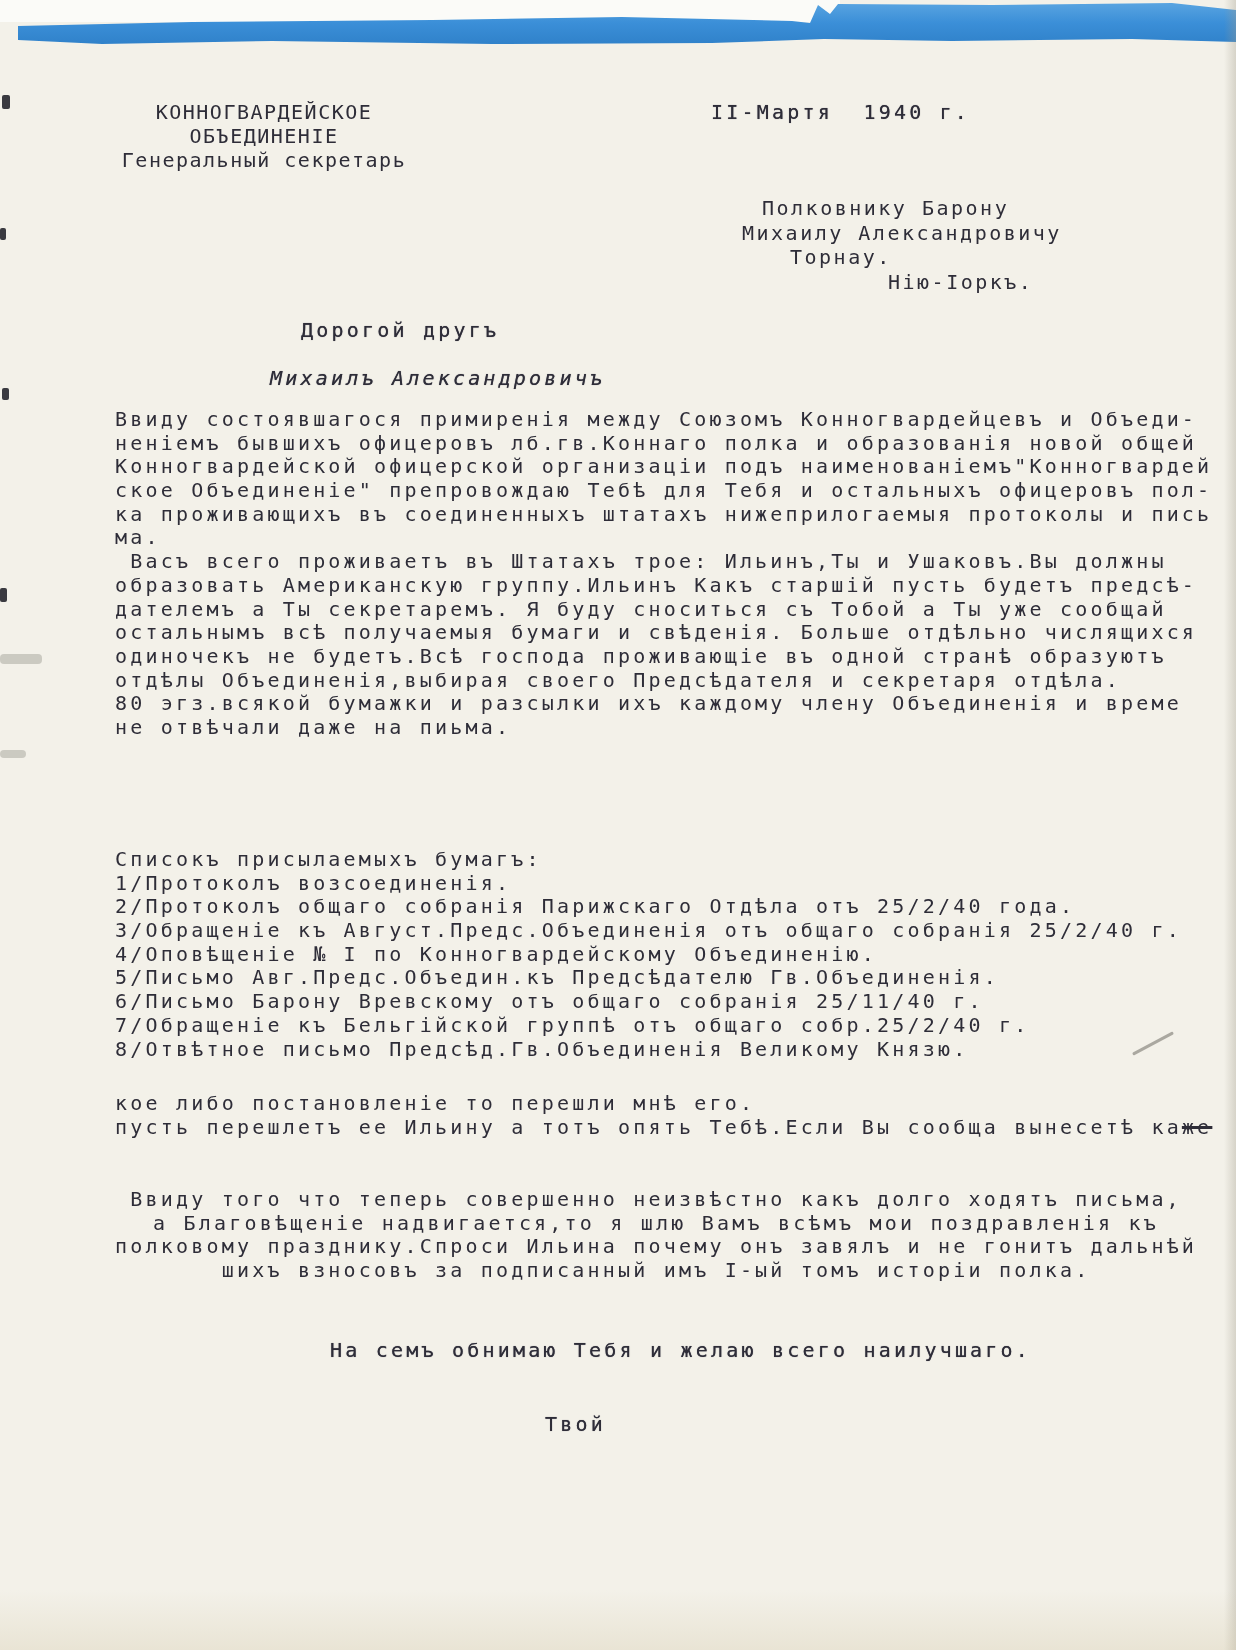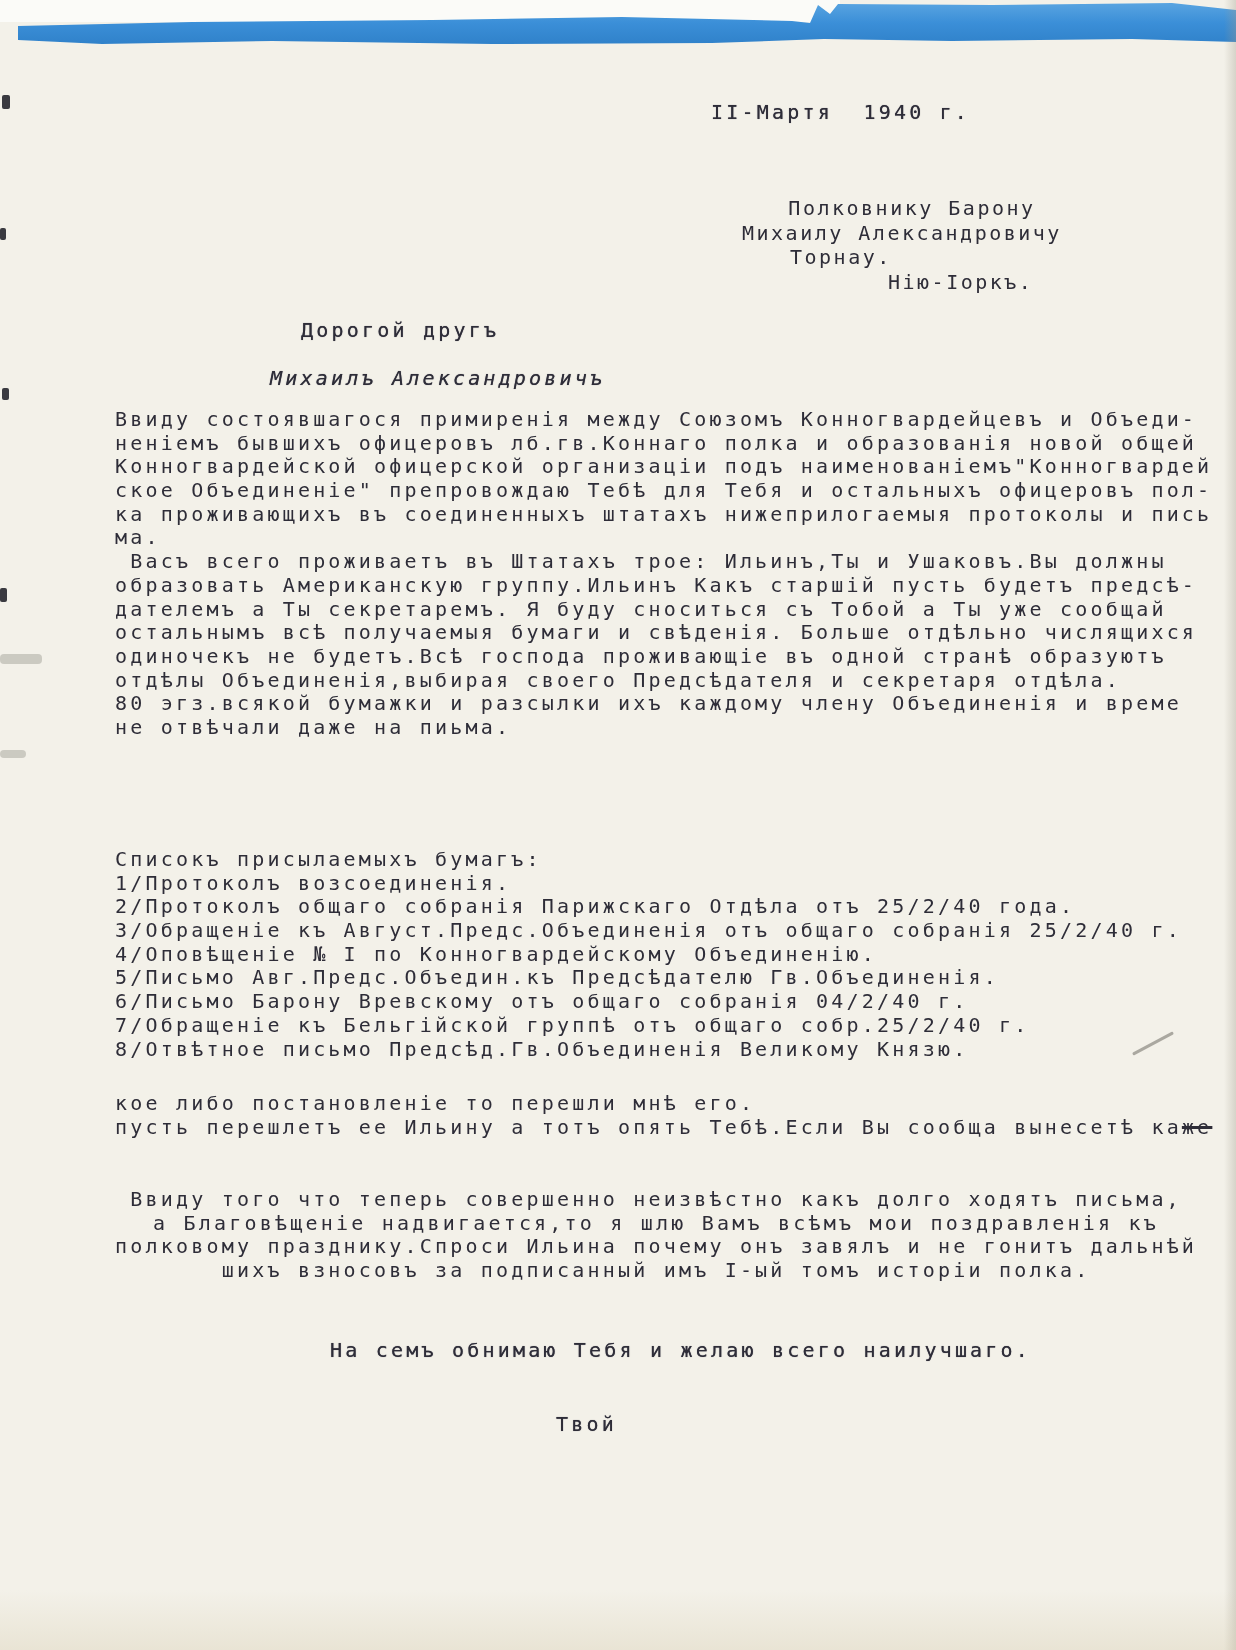--- a/index.html
+++ b/index.html
@@ -34,23 +34,23 @@
   .tline{height:23.7px;line-height:23.7px;white-space:pre;}
   .letterhead{position:absolute;left:118px;top:100px;width:292px;text-align:center;
     font-size:20px;letter-spacing:1.5px;}
   .letterhead .tline{height:24px;line-height:24px;}
   .recipient{position:absolute;left:742px;top:196px;font-size:20px;letter-spacing:2.5px;}
   .recipient .tline{height:24.5px;line-height:24.5px;}
   .date-line{left:711px;top:100px;font-size:20px;letter-spacing:3.2px;}
   .sal1{left:301px;top:318px;font-size:20px;letter-spacing:3.2px;}
   .sal2{left:270px;top:366px;font-size:20px;letter-spacing:3.2px;font-style:italic;}
   .closing-line{left:330px;top:1338px;font-size:20px;letter-spacing:3.2px;}
-  .sig-line{left:545px;top:1412px;font-size:20px;letter-spacing:3.2px;margin-left:11px;}
+  .sig-line{left:545px;top:1412px;font-size:20px;letter-spacing:3.2px;}
   .strike{text-decoration:line-through;text-decoration-thickness:2.5px;}
-  .ind20{padding-left:20px;text-align:center;}
+  .ind20{padding-left:20px;}
   .ind48{padding-left:48px;}
   .ind146{padding-left:146px;}
 </style>
 </head>
 <body>
 
 <div class="page">
 
   <div class="scan-top"></div>
   <div class="tape"></div>
@@ -58,20 +58,25 @@
   <div class="bottom-shade"></div>
 
   <div class="speck" style="left:2px;top:95px;width:8px;height:14px;"></div>
   <div class="speck" style="left:0;top:228px;width:6px;height:12px;"></div>
   <div class="speck" style="left:2px;top:388px;width:7px;height:12px;"></div>
   <div class="speck" style="left:0;top:588px;width:7px;height:14px;"></div>
   <div class="smudge" style="left:0;top:654px;width:42px;height:10px;"></div>
   <div class="smudge" style="left:0;top:750px;width:26px;height:8px;"></div>
   <div class="pencil" style="left:1130px;top:1042px;"></div>
 
+  <div class="letterhead">
+    <div class="tline">КОННОГВАРДЕЙСКОЕ</div>
+    <div class="tline">ОБЪЕДИНЕНIЕ</div>
+    <div class="tline">Генеральный секретарь</div>
+  </div>
 
   <div class="txt date-line">II-Мартя  1940 г.</div>
 
   <div class="recipient">
     <div class="tline ind20">Полковнику Барону</div>
     <div class="tline">Михаилу Александровичу</div>
     <div class="tline ind48">Торнау.</div>
     <div class="tline ind146">Нію-Іоркъ.</div>
   </div>
 
@@ -95,21 +100,21 @@
     <div class="tline">не отвѣчали даже на пиьма.</div>
   </div>
 
   <div class="body-block" style="top:848px;">
     <div class="tline">Списокъ присылаемыхъ бумагъ:</div>
     <div class="tline">1/Протоколъ возсоединенія.</div>
     <div class="tline">2/Протоколъ общаго собранія Парижскаго Отдѣла отъ 25/2/40 года.</div>
     <div class="tline">3/Обращеніе къ Август.Предс.Объединенія отъ общаго собранія 25/2/40 г.</div>
     <div class="tline">4/Оповѣщеніе № I по Конногвардейскому Объединенію.</div>
     <div class="tline">5/Письмо Авг.Предс.Объедин.къ Предсѣдателю Гв.Объединенія.</div>
-    <div class="tline">6/Письмо Барону Вревскому отъ общаго собранія 04/2/40 г.</div>
+    <div class="tline">6/Письмо Барону Вревскому отъ общаго собранія 25/11/40 г.</div>
     <div class="tline">7/Обращеніе къ Бельгійской группѣ отъ общаго собр.25/2/40 г.</div>
     <div class="tline">8/Отвѣтное письмо Предсѣд.Гв.Объединенія Великому Князю.</div>
   </div>
 
   <div class="body-block" style="top:1092px;">
     <div class="tline">кое либо постановленіе то перешли мнѣ его.</div>
     <div class="tline"><span>пусть перешлетъ ее Ильину а тотъ опять Тебѣ.Если Вы сообща вынесетѣ ка</span><span class="strike">же</span></div>
   </div>
 
   <div class="body-block" style="top:1188px;text-align:center;">

